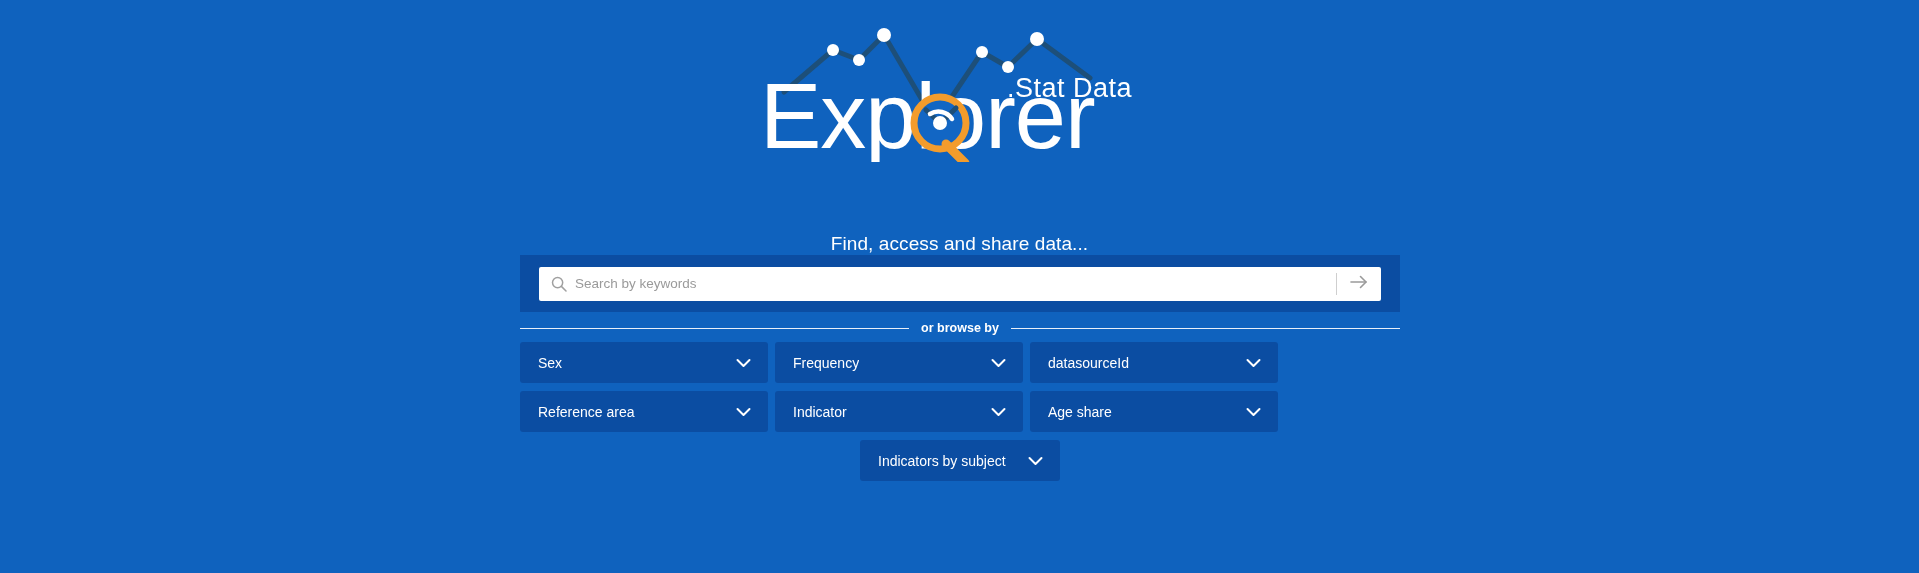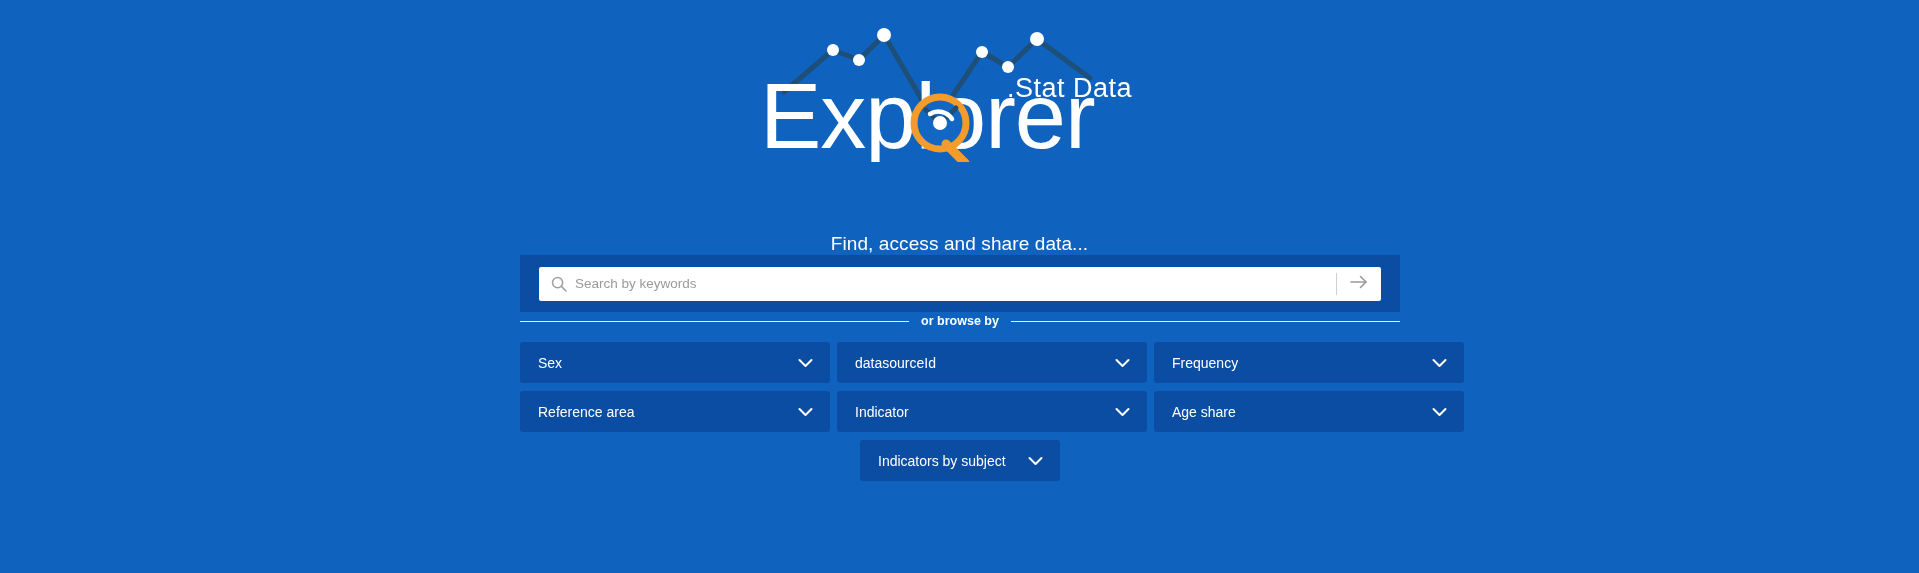--- a/index.html
+++ b/index.html
@@ -112,21 +112,21 @@
     background: transparent;
     border: none;
     cursor: pointer;
     padding: 0;
   }
 
   
   .browse-divider {
     position: absolute;
     left: 520px;
-    top: 314px;
+    top: 321px;
     width: 880px;
     display: flex;
     align-items: center;
     gap: 12px;
   }
   .browse-divider .rule {
     flex: 1 1 auto;
     height: 1px;
     background: #FFFFFF;
     opacity: 0.9;
@@ -151,21 +151,21 @@
   }
   .facet-row {
     display: flex;
     gap: 7px;
   }
   .facet-row.centered {
     justify-content: center;
   }
   .facet {
     flex: 0 0 auto;
-    width: 310px;
+    width: 248px;
     height: 41px;
     background: #0B4DA2;
     border: none;
     border-radius: 3px;
     color: #FFFFFF;
     font-size: 14px;
     font-family: "Liberation Sans", sans-serif;
     display: flex;
     align-items: center;
     justify-content: space-between;
@@ -262,35 +262,35 @@
     <div class="facet-row">
       <button class="facet">
         <span class="facet-label">Sex</span>
         <span class="chev">
           <svg width="15" height="10" viewBox="0 0 15 10" xmlns="http://www.w3.org/2000/svg">
             <path d="M1.5 2 L7.5 8 L13.5 2" fill="none" stroke="#FFFFFF" stroke-width="2" stroke-linecap="round" stroke-linejoin="round"></path>
           </svg>
         </span>
       </button>
       <button class="facet">
+        <span class="facet-label">Frequency</span>
+        <span class="chev">
+          <svg width="15" height="10" viewBox="0 0 15 10" xmlns="http://www.w3.org/2000/svg">
+            <path d="M1.5 2 L7.5 8 L13.5 2" fill="none" stroke="#FFFFFF" stroke-width="2" stroke-linecap="round" stroke-linejoin="round"></path>
+          </svg>
+        </span>
+      </button>
+      <button class="facet">
         <span class="facet-label">datasourceId</span>
         <span class="chev">
           <svg width="15" height="10" viewBox="0 0 15 10" xmlns="http://www.w3.org/2000/svg">
             <path d="M1.5 2 L7.5 8 L13.5 2" fill="none" stroke="#FFFFFF" stroke-width="2" stroke-linecap="round" stroke-linejoin="round"></path>
           </svg>
         </span>
       </button>
-      <button class="facet">
-        <span class="facet-label">Frequency</span>
-        <span class="chev">
-          <svg width="15" height="10" viewBox="0 0 15 10" xmlns="http://www.w3.org/2000/svg">
-            <path d="M1.5 2 L7.5 8 L13.5 2" fill="none" stroke="#FFFFFF" stroke-width="2" stroke-linecap="round" stroke-linejoin="round"></path>
-          </svg>
-        </span>
-      </button>
     </div>
 
     <div class="facet-row">
       <button class="facet">
         <span class="facet-label">Reference area</span>
         <span class="chev">
           <svg width="15" height="10" viewBox="0 0 15 10" xmlns="http://www.w3.org/2000/svg">
             <path d="M1.5 2 L7.5 8 L13.5 2" fill="none" stroke="#FFFFFF" stroke-width="2" stroke-linecap="round" stroke-linejoin="round"></path>
           </svg>
         </span>

